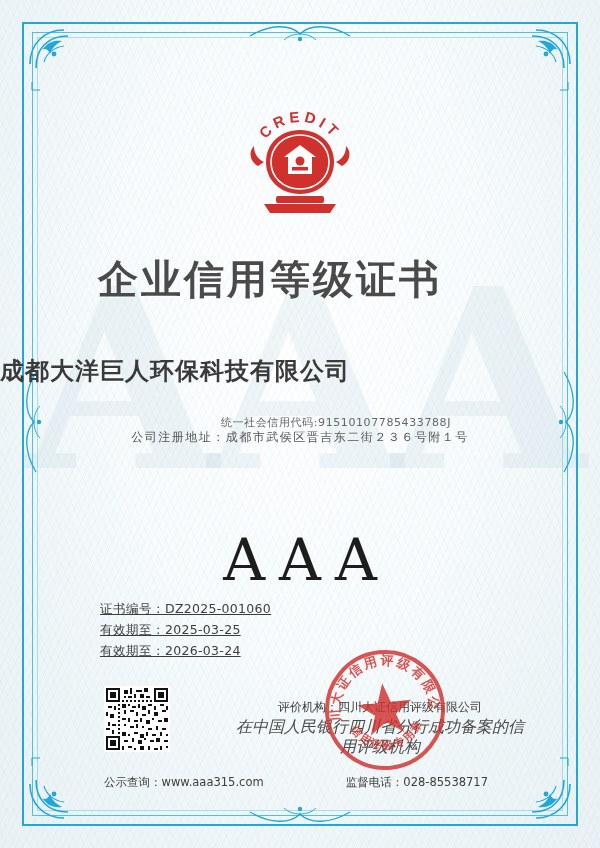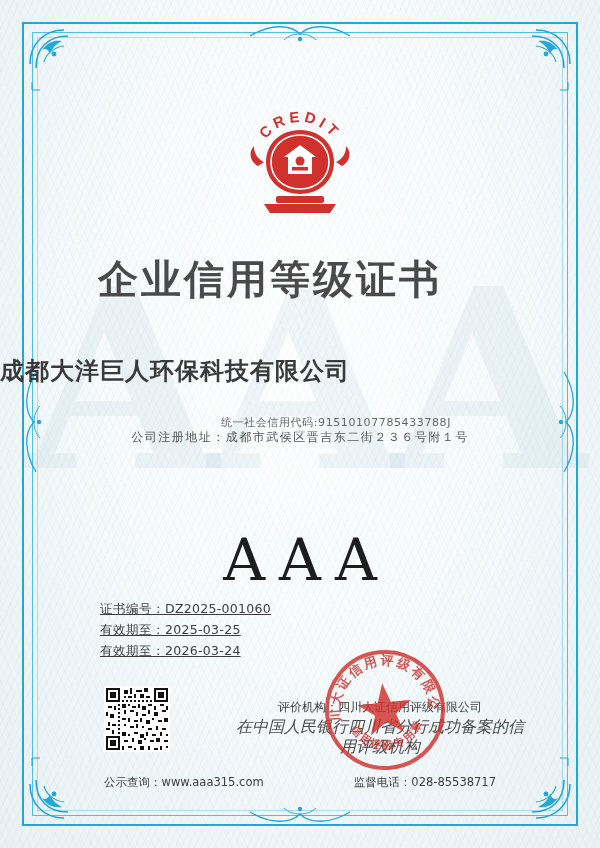--- a/index.html
+++ b/index.html
@@ -235,21 +235,21 @@
     font-size: 11.5px;
     color: #3d3d3d;
     font-family: "DejaVu Sans", sans-serif;
   }
   #footer .left {
     position: absolute;
     left: 104px;
   }
   #footer .right {
     position: absolute;
-    right: 104px;
+    right: 112px;
   }
 </style>
 </head>
 <body>
 
 <div id="certificate">
 
   <div id="texture"></div>
 
   <div id="watermark">AAA</div>

